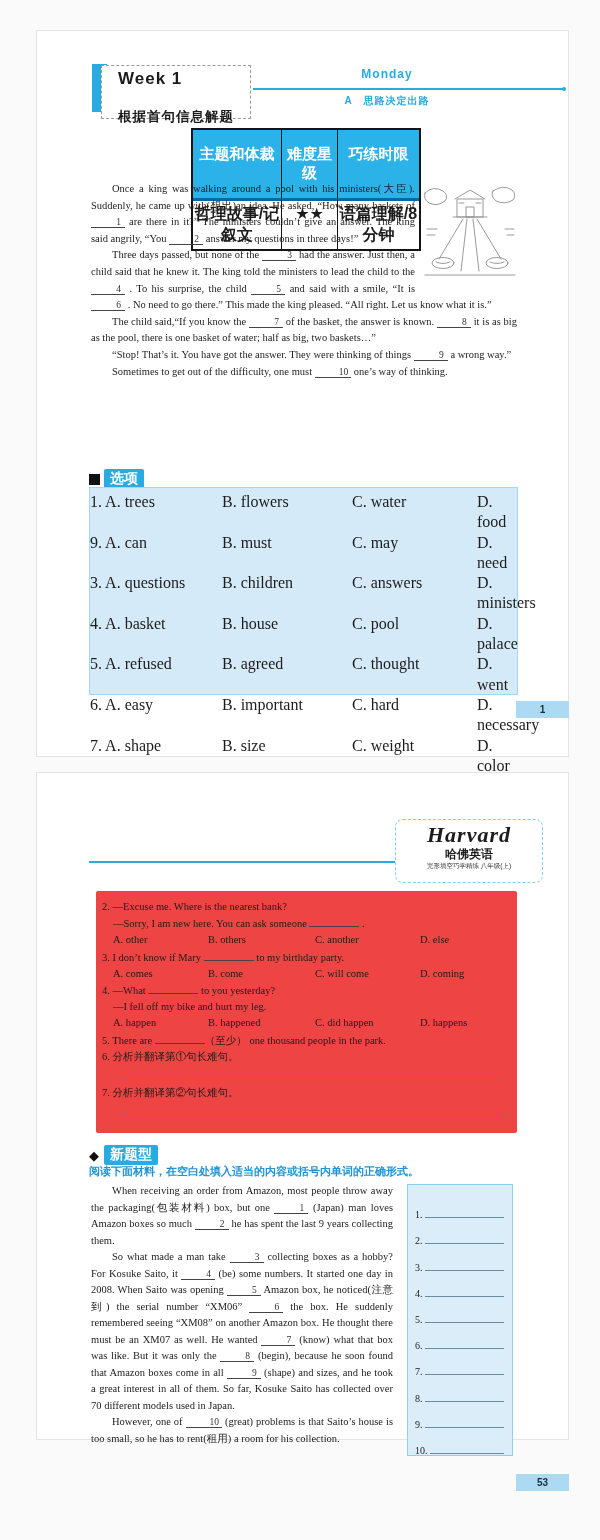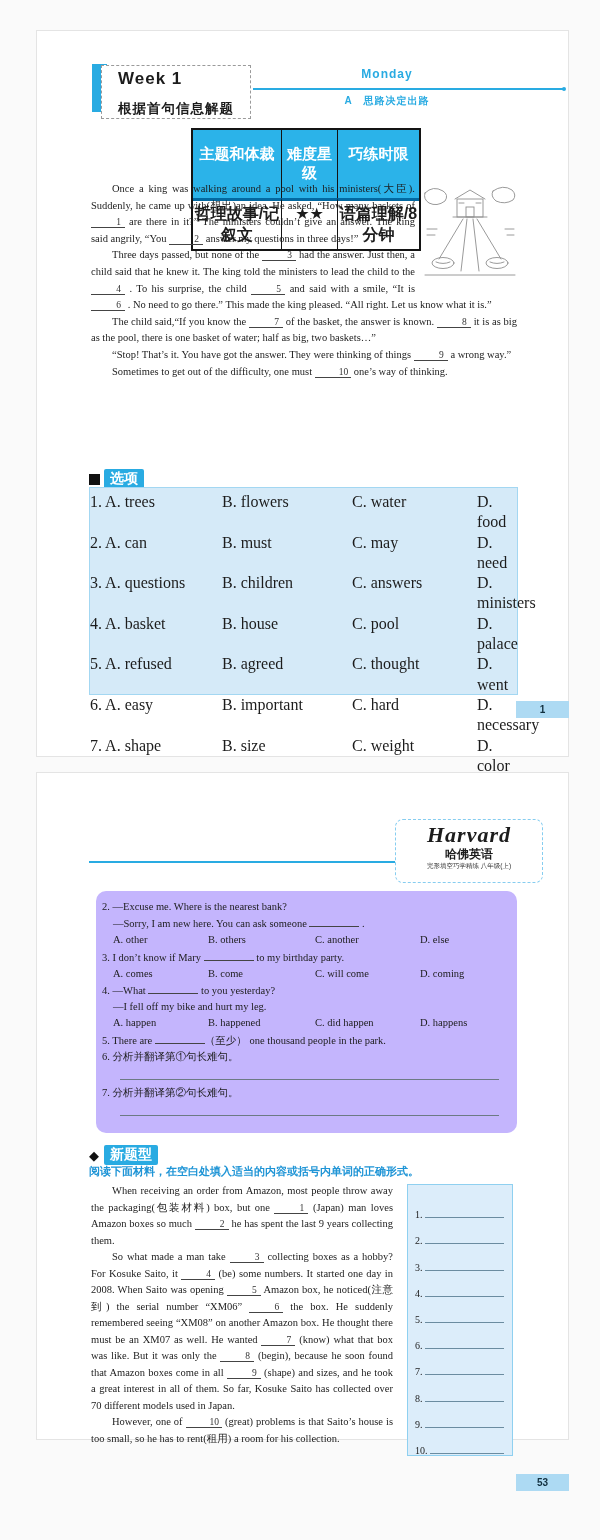--- a/index.html
+++ b/index.html
@@ -7,21 +7,21 @@
        font-family:"Liberation Serif","DejaVu Serif",serif;color:#1c1c1c;}
   .page{position:absolute;left:36px;width:533px;background:#fff;border:1px solid #e4e4e4;box-sizing:border-box;}
   #page1{top:30px;height:727px;}
   #page2{top:772px;height:668px;}
 
   
   .accent-rect{position:absolute;left:55px;top:33px;width:15px;height:48px;background:#29abe2;}
   .week-box{position:absolute;left:64px;top:34px;width:150px;height:54px;border:1px dashed #9a9a9a;
             padding:3px 0 0 16px;box-sizing:border-box;background:#fff;}
   .week-title{font-family:"Liberation Sans","DejaVu Sans",sans-serif;font-weight:bold;font-size:17px;letter-spacing:1px;}
-  .week-sub{font-family:"Liberation Sans","DejaVu Sans",sans-serif;font-weight:bold;font-size:13.5px;margin-top:11px;letter-spacing:1px;}
+  .week-sub{font-family:"Liberation Sans","DejaVu Sans",sans-serif;font-weight:bold;font-size:13.5px;margin-top:19px;letter-spacing:1px;}
   .day-head{position:absolute;left:225px;top:36px;width:250px;text-align:center;color:#29abe2;
             font-family:"Liberation Sans","DejaVu Sans",sans-serif;font-weight:bold;font-size:12px;letter-spacing:1px;}
   .hline1{position:absolute;left:216px;top:57px;width:311px;height:2px;background:#29abe2;}
   .hline1 .dot{position:absolute;right:-2px;top:-1px;width:4px;height:4px;border-radius:50%;background:#29abe2;}
   .section-head{position:absolute;left:225px;top:63px;width:250px;text-align:center;color:#29abe2;
             font-family:"Liberation Sans","DejaVu Sans",sans-serif;font-weight:bold;font-size:10px;letter-spacing:1px;}
 
   
   .info-table{position:absolute;left:154px;top:97px;width:226px;border:2px solid #141414;background:#fff;}
   .it-row{display:grid;grid-template-columns:88px 56px 82px;}
@@ -58,22 +58,22 @@
   
   .hline2{position:absolute;left:52px;top:88px;width:308px;height:2px;background:#29abe2;}
   .brand-box{position:absolute;left:358px;top:46px;width:148px;height:64px;border:1px dashed #86cdf0;
              border-radius:8px;text-align:center;box-sizing:border-box;padding-top:3px;background:#fff;}
   .brand-title{font-family:"Liberation Serif","DejaVu Serif",serif;font-weight:bold;font-style:italic;
                font-size:22px;letter-spacing:1px;line-height:24px;}
   .brand-sub{font-family:"Liberation Sans","DejaVu Sans",sans-serif;font-weight:bold;font-size:12px;line-height:14px;}
   .brand-series{font-family:"Liberation Sans","DejaVu Sans",sans-serif;font-size:6.5px;color:#333;line-height:10px;}
 
   
-  .q-box{position:absolute;left:59px;top:118px;width:421px;height:242px;background:#c4b5fd;
-         border-radius:10px;box-sizing:border-box;padding:8px 10px 0 6px;font-size:10.5px;line-height:16.2px;}
+  .q-box{position:absolute;left:59px;top:118px;width:421px;height:242px;background:#ef4444;
+         border-radius:2px;box-sizing:border-box;padding:8px 10px 0 6px;font-size:10.5px;line-height:16.2px;}
   .q-line{white-space:nowrap;overflow:hidden;}
   .q-line.cont{padding-left:11px;}
   .q-opts{display:grid;grid-template-columns:95px 107px 105px 1fr;padding-left:11px;line-height:16.2px;font-size:10.5px;}
   .write-line{border-bottom:1px solid #6d7a84;height:1px;margin:13px 8px 5px 18px;}
 
   
   .newtype-label{position:absolute;left:52px;top:372px;display:flex;align-items:center;gap:5px;}
   .diamond{font-size:13px;color:#111;line-height:13px;}
   .instruction{position:absolute;left:52px;top:391px;color:#2095d6;font-family:"Liberation Sans","DejaVu Sans",sans-serif;
                font-weight:bold;font-size:11px;}
@@ -143,21 +143,21 @@
     <span class="tag">选项</span>
   </div>
   <div class="options-box">
       <div class="opt-row">
         <div class="">1. A. trees</div>
         <div class="">B. flowers</div>
         <div class="">C. water</div>
         <div class="">D. food</div>
       </div>
       <div class="opt-row">
-        <div class="">2. A. can</div>
+        <div class="">9. A. can</div>
         <div class="">B. must</div>
         <div class="">C. may</div>
         <div class="">D. need</div>
       </div>
       <div class="opt-row">
         <div class="">3. A. questions</div>
         <div class="">B. children</div>
         <div class="">C. answers</div>
         <div class="">D. ministers</div>
       </div>

